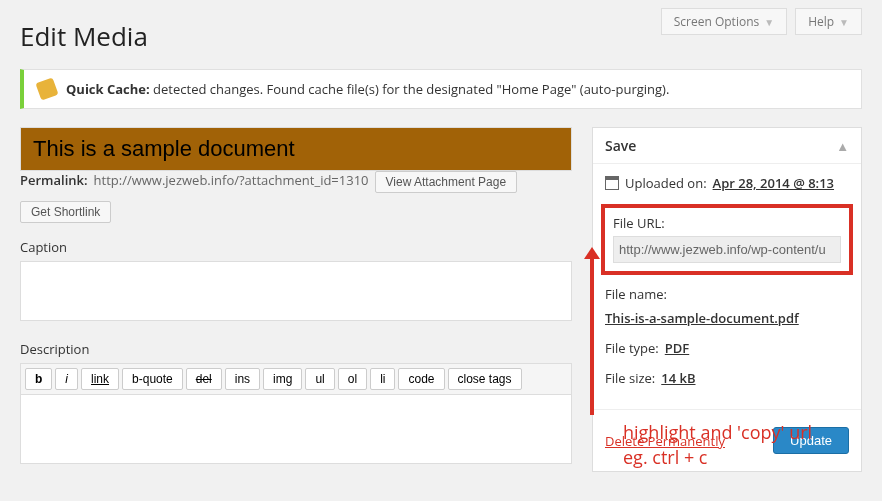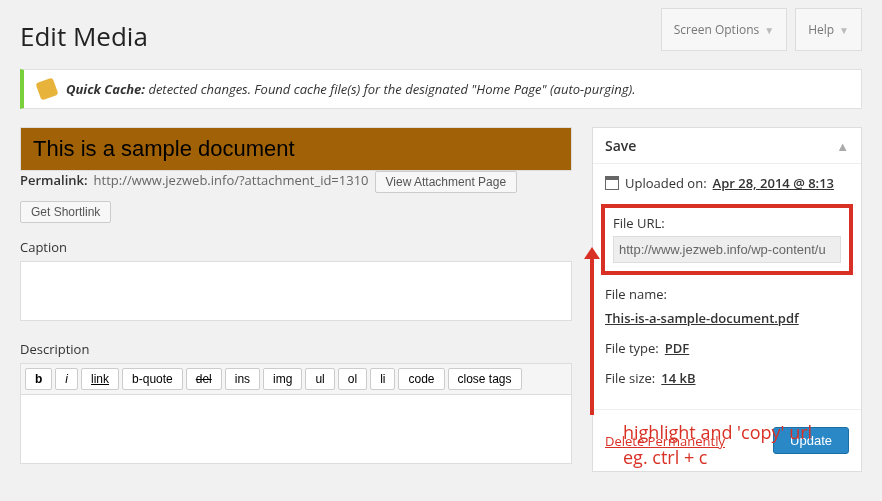--- a/index.html
+++ b/index.html
@@ -22,21 +22,21 @@
       justify-content: flex-end;
       gap: 8px;
       margin-bottom: 5px;
       position: absolute;
       top: 8px;
       right: 20px;
     }
     .screen-opt, .help-btn {
       background: #f7f7f7;
       border: 1px solid #ddd;
-      padding: 12px 12px;
+      padding: 4px 12px;
       font-size: 12px;
       color: #777;
       cursor: pointer;
       display: flex;
       align-items: center;
       gap: 5px;
     }
     .dropdown-arrow {
       color: #bbb;
       font-size: 10px;
@@ -66,21 +66,20 @@
     .notice {
       background: #fff;
       border: 1px solid #e0e0e0;
       border-left: 4px solid #7ad03a;
       padding: 10px 14px;
       margin-bottom: 18px;
       display: flex;
       align-items: center;
       gap: 10px;
       font-size: 13px;
-      font-style: italic;
     }
     .notice-icon {
       width: 18px;
       height: 18px;
       background: #e8b33a;
       border-radius: 3px;
       transform: rotate(-20deg);
     }
     .columns {
       display: flex;

